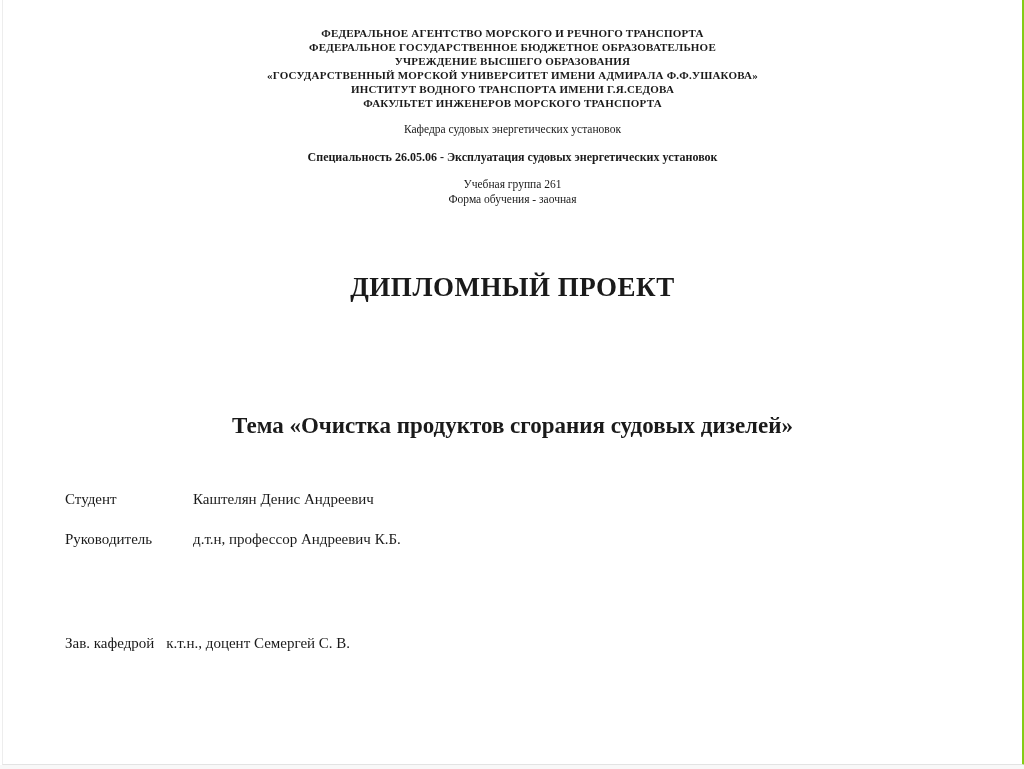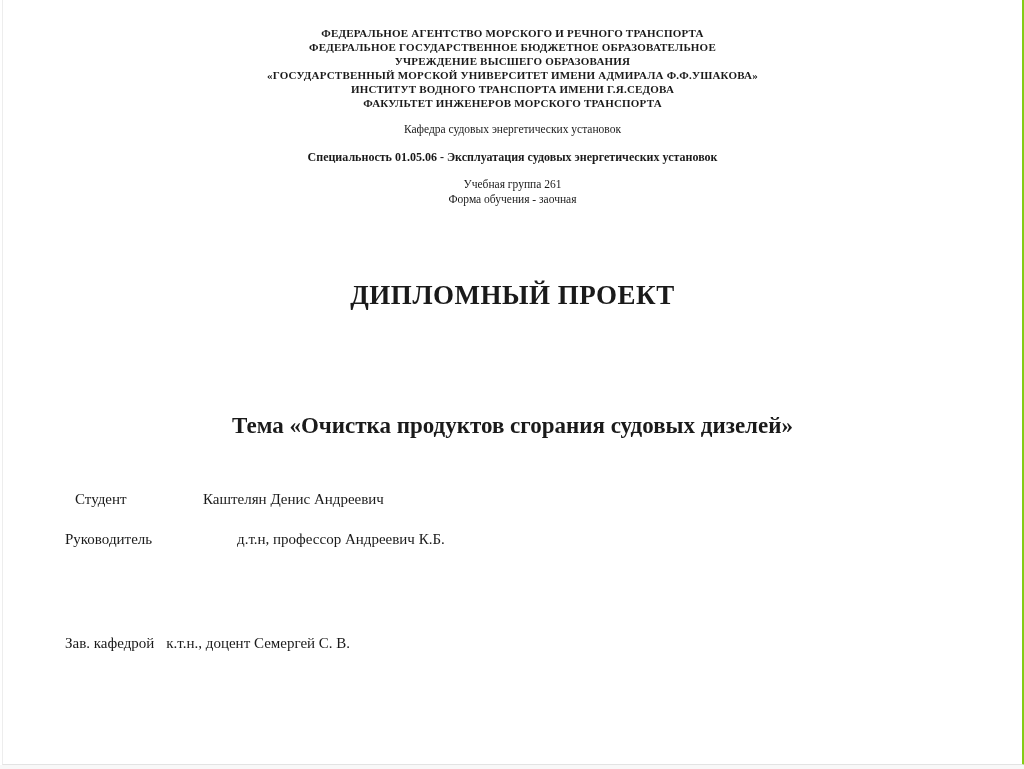--- a/index.html
+++ b/index.html
@@ -73,39 +73,38 @@
     line-height: 15px;
   }
   .doc-type {
     position: absolute;
     top: 272px;
     left: 0;
     width: 100%;
     font-size: 27px;
     font-weight: bold;
     letter-spacing: 0.5px;
-    margin-top: 8px;
   }
   .theme {
     position: absolute;
     top: 413px;
     left: 0;
     width: 100%;
     font-size: 23px;
     font-weight: bold;
   }
   .person-row {
     position: absolute;
     left: 62px;
     font-size: 15px;
     display: flex;
   }
   .person-row .label { width: 128px; flex: 0 0 auto; }
-  .row-student    { top: 491px; margin-left: 10px; }
-  .row-supervisor { top: 531px; gap: 44px; }
+  .row-student    { top: 491px; }
+  .row-supervisor { top: 531px; }
   .row-head {
     position: absolute;
     left: 62px;
     top: 635px;
     font-size: 15px;
     display: flex;
   }
   .row-head .label { margin-right: 12px; }
   .footer {
     position: absolute;
@@ -126,21 +125,21 @@
       <div>ФЕДЕРАЛЬНОЕ АГЕНТСТВО МОРСКОГО И РЕЧНОГО ТРАНСПОРТА</div>
       <div>ФЕДЕРАЛЬНОЕ ГОСУДАРСТВЕННОЕ БЮДЖЕТНОЕ ОБРАЗОВАТЕЛЬНОЕ</div>
       <div>УЧРЕЖДЕНИЕ ВЫСШЕГО ОБРАЗОВАНИЯ</div>
       <div>«ГОСУДАРСТВЕННЫЙ МОРСКОЙ УНИВЕРСИТЕТ  ИМЕНИ АДМИРАЛА Ф.Ф.УШАКОВА»</div>
       <div>ИНСТИТУТ ВОДНОГО ТРАНСПОРТА ИМЕНИ Г.Я.СЕДОВА</div>
       <div>ФАКУЛЬТЕТ ИНЖЕНЕРОВ МОРСКОГО ТРАНСПОРТА</div>
     </div>
 
     <div class="department center">Кафедра судовых энергетических установок</div>
 
-    <div class="specialty center">Специальность 01.05.06 - Эксплуатация судовых энергетических установок</div>
+    <div class="specialty center">Специальность 26.05.06 - Эксплуатация судовых энергетических установок</div>
 
     <div class="group-block center">
       <div>Учебная группа 261</div>
       <div>Форма обучения - заочная</div>
     </div>
 
     <div class="doc-type center">ДИПЛОМНЫЙ ПРОЕКТ</div>
 
     <div class="theme center">Тема  «Очистка продуктов сгорания судовых дизелей»</div>
 

